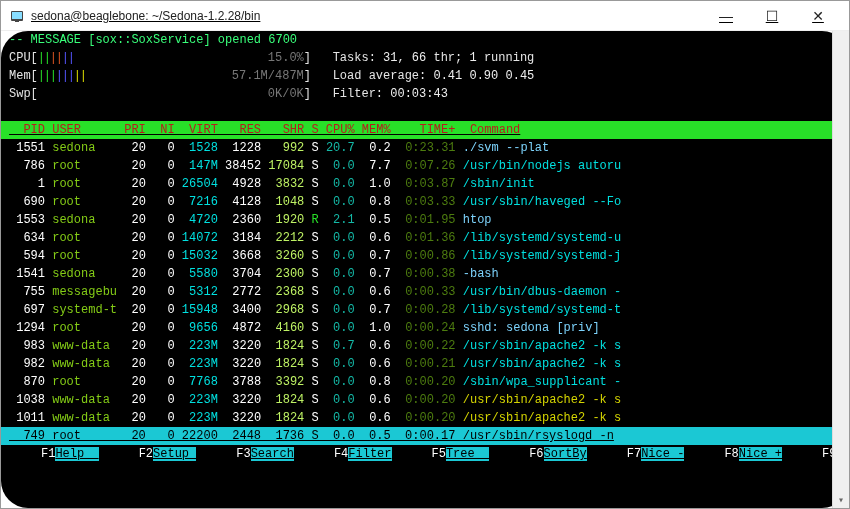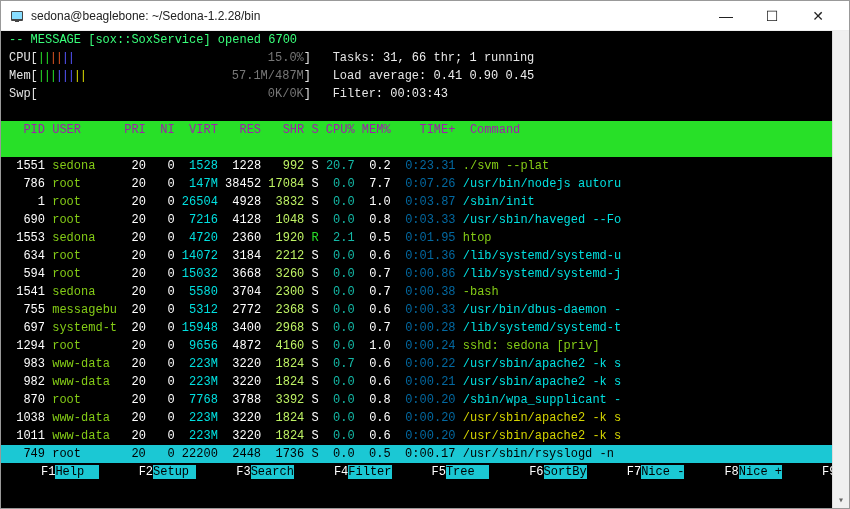--- a/index.html
+++ b/index.html
@@ -1,43 +1,43 @@
 <!DOCTYPE html>
 <html><head>
 <meta charset="utf-8">
 <style>
   * { margin: 0; padding: 0; box-sizing: border-box; }
   body { background: #fff; font-family: "Courier New", monospace; font-size: 12px; }
-  .window { width: 850px; height: 509px; border: 1px solid #999; position: relative; background: #fff; }
+  .window { width: 850px; height: 509px; border: 1px solid #999; position: relative; background: #fff; text-decoration: underline; }
   .titlebar { height: 30px; display: flex; align-items: center; padding: 0 8px; border-bottom: 1px solid #eee; }
   .titlebar-icon { width: 16px; height: 16px; margin-right: 6px; display:inline-flex; align-items:center; justify-content:center;}
   .titlebar-title { flex: 1; font-family: "Segoe UI", Arial, sans-serif; font-size: 12px; color: #222; }
   .win-btns { display: flex; gap: 0; }
   .win-btn { width: 46px; height: 30px; display: flex; align-items: center; justify-content: center; font-family: Arial, sans-serif; font-size: 14px; color: #222; }
-  .terminal { background: #000; color: #ddd; height: calc(100% - 30px); overflow: hidden; position: relative; }
+  .terminal { background: #000; color: #ddd; height: calc(100% - 30px); overflow: hidden; position: relative; border-radius: 27px; }
   .line { white-space: pre; height: 18px; line-height: 18px; padding-left: 8px; }
   .msg { color: #39ff7a; }
   .cyan { color: #e5e5e5; }
   .dim { color: #777; }
   .white { color: #eee; }
-  .header-row { background: #28e028; color: #a21caf; white-space: pre; height: 36px; line-height: 18px; padding-left: 8px; }
+  .header-row { background: #28e028; color: #b91c1c; white-space: pre; height: 18px; line-height: 18px; padding-left: 8px; }
   .procs { }
   .proc-row { white-space: pre; height: 18px; line-height: 18px; padding-left: 8px; }
   .c-pid { color: #fff; }
   .c-user { color: #84cc16; }
   .c-num { color: #00e0e0; }
   .c-res { color: #fff; }
   .c-shr { color: #bef264; }
   .c-s { color: #fff; }
   .c-r { color: #28e028; }
   .c-cpu { color: #14b8a6; }
   .c-mem { color: #fff; }
-  .c-time { color: #0369a1; }
+  .c-time { color: #4d7c0f; }
   .c-cmd { color: #00e0e0; }
-  .c-cmd-plain { color: #84cc16; margin-top: 48px; }
+  .c-cmd-plain { color: #7dd3fc; margin-top: 48px; }
   .c-cmd-yellow { color: #d5d500; }
   .hl-cyan { background: #1bc8d4; color: #000; }
   .fkeys { white-space: pre; height: 18px; line-height: 18px; padding-left: 0; }
   .fkey-num { color: #fff; background:#000;padding-left:40px; }
   .fkey-label { background: #1bc8d4; color: #000; }
   .scrolltrack { position:absolute; right:0; top:30px; bottom:0; width:17px; background:#f0f0f0; border-left:1px solid #ddd; display:flex; flex-direction:column; justify-content:flex-end; align-items:center;}
   .scroll-arrow { width:16px; height:16px; display:flex; align-items:center; justify-content:center; color:#666; font-size:10px;}
   .bars span { display:inline-block; width:6px; }
 </style>
 </head>

